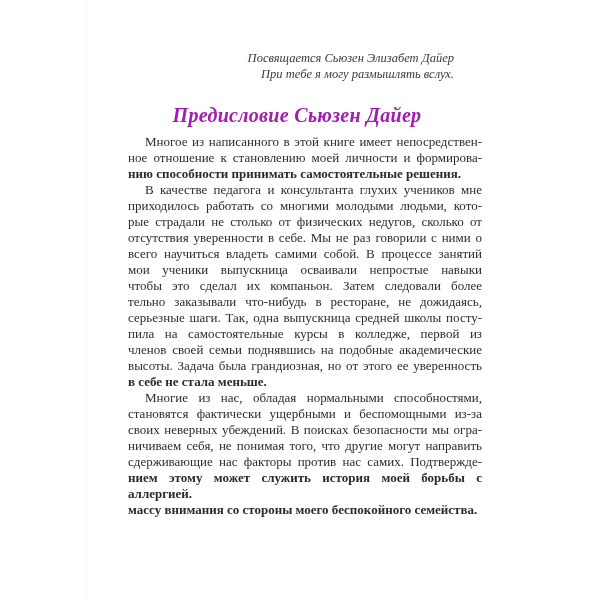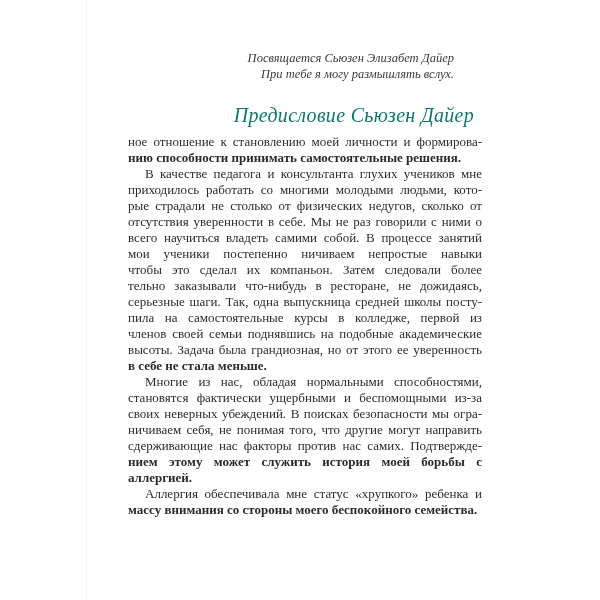--- a/index.html
+++ b/index.html
@@ -38,27 +38,27 @@
     text-align: right;
     font-style: italic;
     font-size: 12.5px;
     line-height: 16px;
     color: #3a3a3a;
   }
   .title {
     position: relative;
     left: -8px;
     margin: 20px 0 0 0;
-    text-align: right;
+    text-align: center;
     font-size: 20px;
     line-height: 26px;
-    font-weight: normal;
+    font-weight: bold;
     font-style: italic;
     letter-spacing: 0.3px;
-    color: #0f766e;
+    color: #a21caf;
   }
   .body-text {
     margin-top: 6px;
     font-size: 13px;
     line-height: 16px;
     color: #2b2b2b;
   }
   .line {
     text-align: justify;
     text-align-last: justify;
@@ -77,46 +77,46 @@
 
     <div class="dedication">
       <div>Посвящается Сьюзен Элизабет Дайер</div>
       <div>При тебе я могу размышлять вслух.</div>
     </div>
 
     <h1 class="title">Предисловие Сьюзен Дайер</h1>
 
     <div class="body-text">
         <div>
+          <div class="line para-first">Многое из написанного в этой книге имеет непосредствен-</div>
           <div class="line">ное отношение к становлению моей личности и формирова-</div>
           <div class="line para-last">нию способности принимать самостоятельные решения.</div>
         </div>
         <div>
           <div class="line para-first">В качестве педагога и консультанта глухих учеников мне</div>
           <div class="line">приходилось работать со многими молодыми людьми, кото-</div>
           <div class="line">рые страдали не столько от физических недугов, сколько от</div>
           <div class="line">отсутствия уверенности в себе. Мы не раз говорили с ними о</div>
           <div class="line">всего научиться владеть самими собой. В процессе занятий</div>
-          <div class="line">мои ученики постепенно ничиваем непростые навыки</div>
+          <div class="line">мои ученики выпускница осваивали непростые навыки</div>
           <div class="line">чтобы это сделал их компаньон. Затем следовали более</div>
           <div class="line">тельно заказывали что-нибудь в ресторане, не дожидаясь,</div>
           <div class="line">серьезные шаги. Так, одна выпускница средней школы посту-</div>
           <div class="line">пила на самостоятельные курсы в колледже, первой из</div>
           <div class="line">членов своей семьи поднявшись на подобные академические</div>
           <div class="line">высоты. Задача была грандиозная, но от этого ее уверенность</div>
           <div class="line para-last">в себе не стала меньше.</div>
         </div>
         <div>
           <div class="line para-first">Многие из нас, обладая нормальными способностями,</div>
           <div class="line">становятся фактически ущербными и беспомощными из-за</div>
           <div class="line">своих неверных убеждений. В поисках безопасности мы огра-</div>
           <div class="line">ничиваем себя, не понимая того, что другие могут направить</div>
           <div class="line">сдерживающие нас факторы против нас самих. Подтвержде-</div>
           <div class="line para-last">нием этому может служить история моей борьбы с аллергией.</div>
         </div>
         <div>
-          <div class="line para-first">Аллергия обеспечивала мне статус «хрупкого» ребенка и</div>
           <div class="line para-last">массу внимания со стороны моего беспокойного семейства.</div>
         </div>
       </div>
 
   </div>
 </div>
 
 </body></html>

